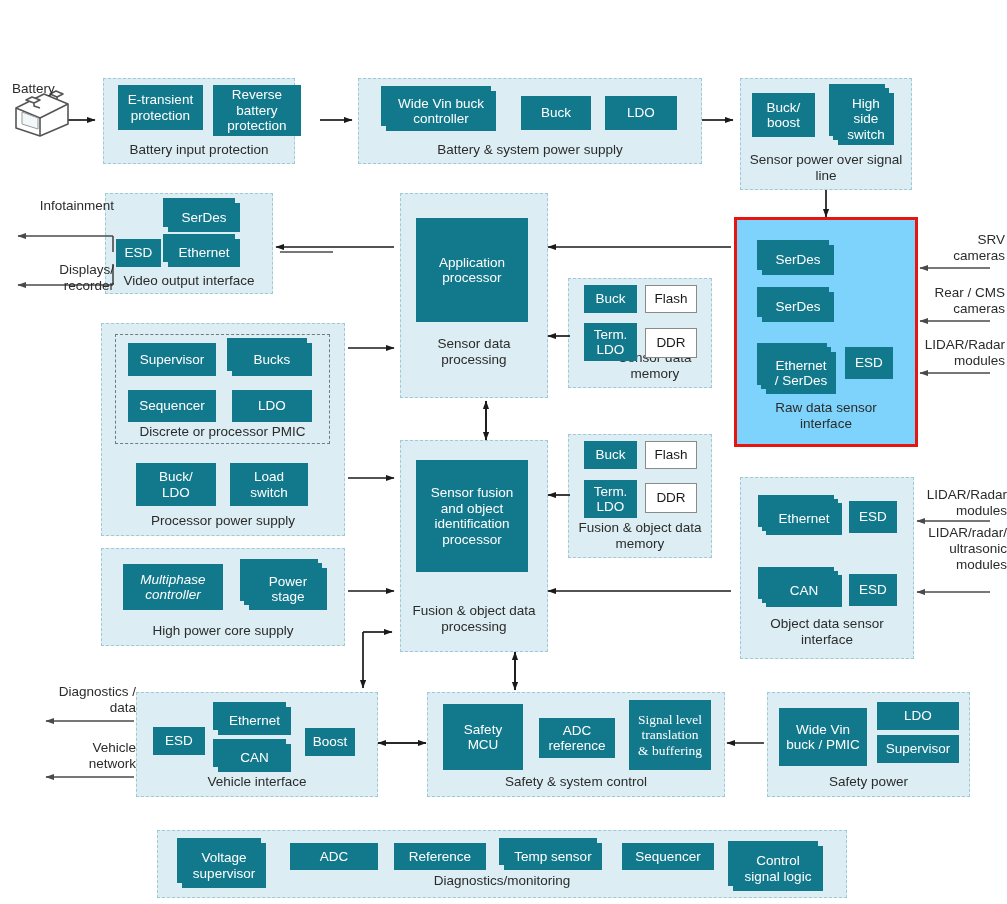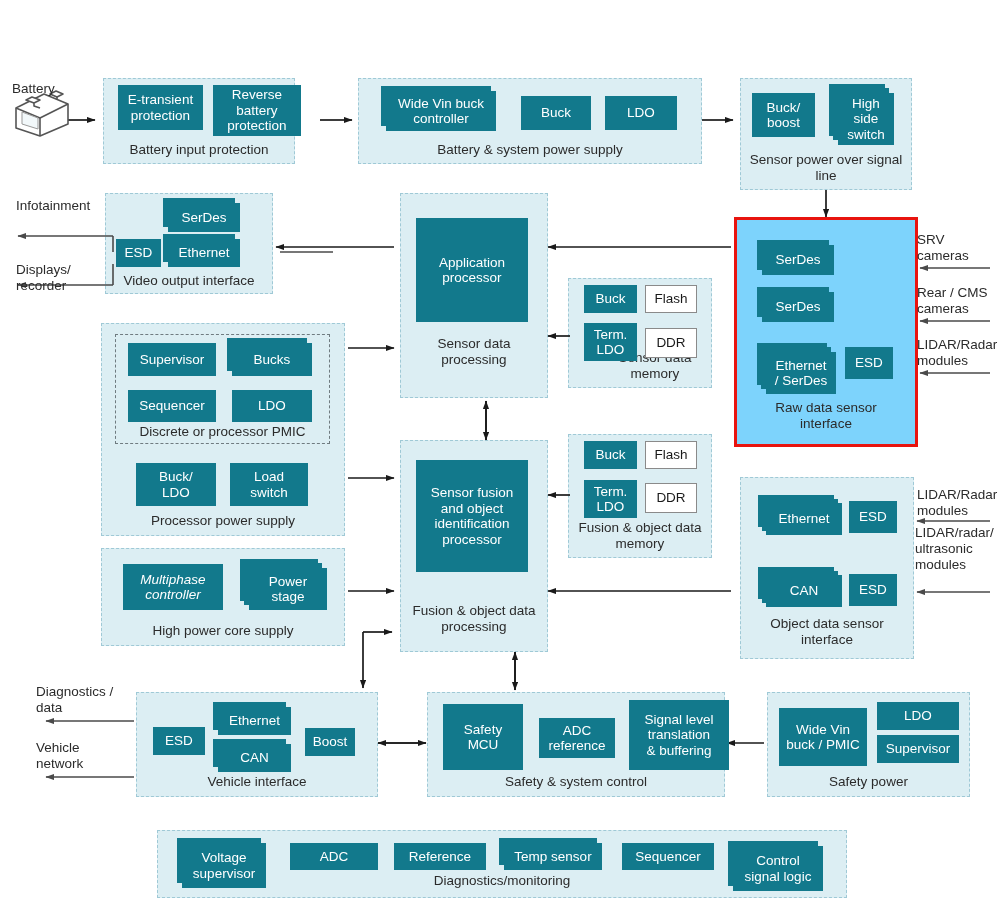--- a/index.html
+++ b/index.html
@@ -75,21 +75,21 @@
     border:1px solid #8a8a8a;
   }
   .chip.white::before,.chip.white::after{display:none;}
 
   
   .flabel{
     position:absolute;
     color:#2b2b2b;
     font-size:13.5px;
     line-height:16px;
-    text-align:left;
+    text-align:right;
     z-index:4;
   }
   .flabel.left{text-align:left;}
 
   
   .conn{position:absolute;z-index:2;}
   .conn svg{display:block;overflow:visible;}
 
   
   .battery{position:absolute;z-index:4;}
@@ -341,21 +341,21 @@
   <div class="flabel" style="left:36px;top:700px;width:100px;white-space:pre-line;">Vehicle
 network</div>
 
   <div class="group" style="left:427px;top:652px;width:298px;height:105px;">
     <div class="group-label" style="bottom:6px;">Safety &amp; system control</div>
   </div>
   <div class="chip" style="left:443px;top:664px;width:80px;height:66px;white-space:pre-line;">Safety
 MCU</div>
   <div class="chip" style="left:539px;top:678px;width:76px;height:40px;white-space:pre-line;">ADC
 reference</div>
-  <div class="chip" style="left:629px;top:660px;width:100px;height:70px;white-space:pre-line;">Signal level
+  <div class="chip" style="left:629px;top:660px;width:82px;height:70px;white-space:pre-line;font-family:Liberation Serif, serif;">Signal level
 translation
 &amp; buffering</div>
 
   <div class="group" style="left:767px;top:652px;width:203px;height:105px;">
     <div class="group-label" style="bottom:6px;">Safety power</div>
   </div>
   <div class="chip" style="left:779px;top:668px;width:88px;height:58px;white-space:pre-line;">Wide Vin
 buck / PMIC</div>
   <div class="chip" style="left:877px;top:662px;width:82px;height:28px;">LDO</div>
   <div class="chip" style="left:877px;top:695px;width:82px;height:28px;">Supervisor</div>

